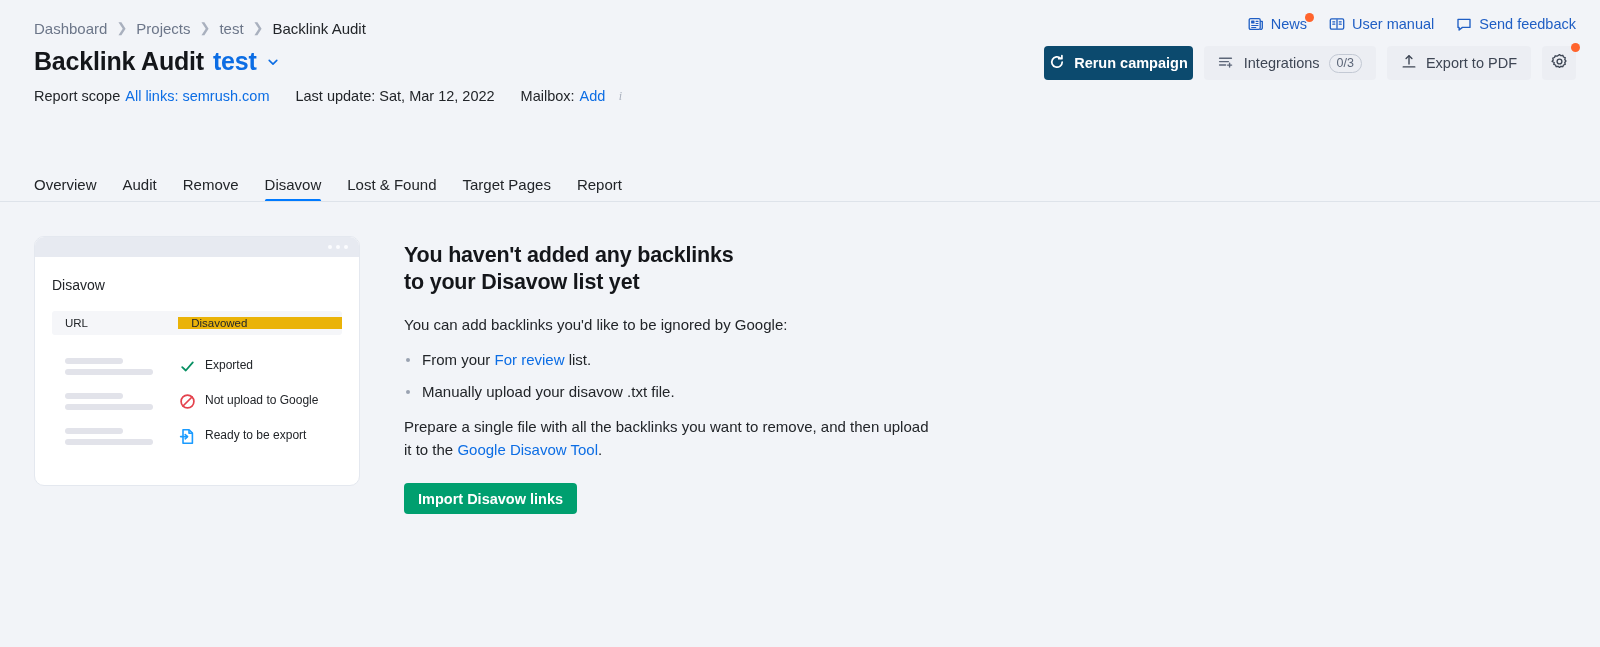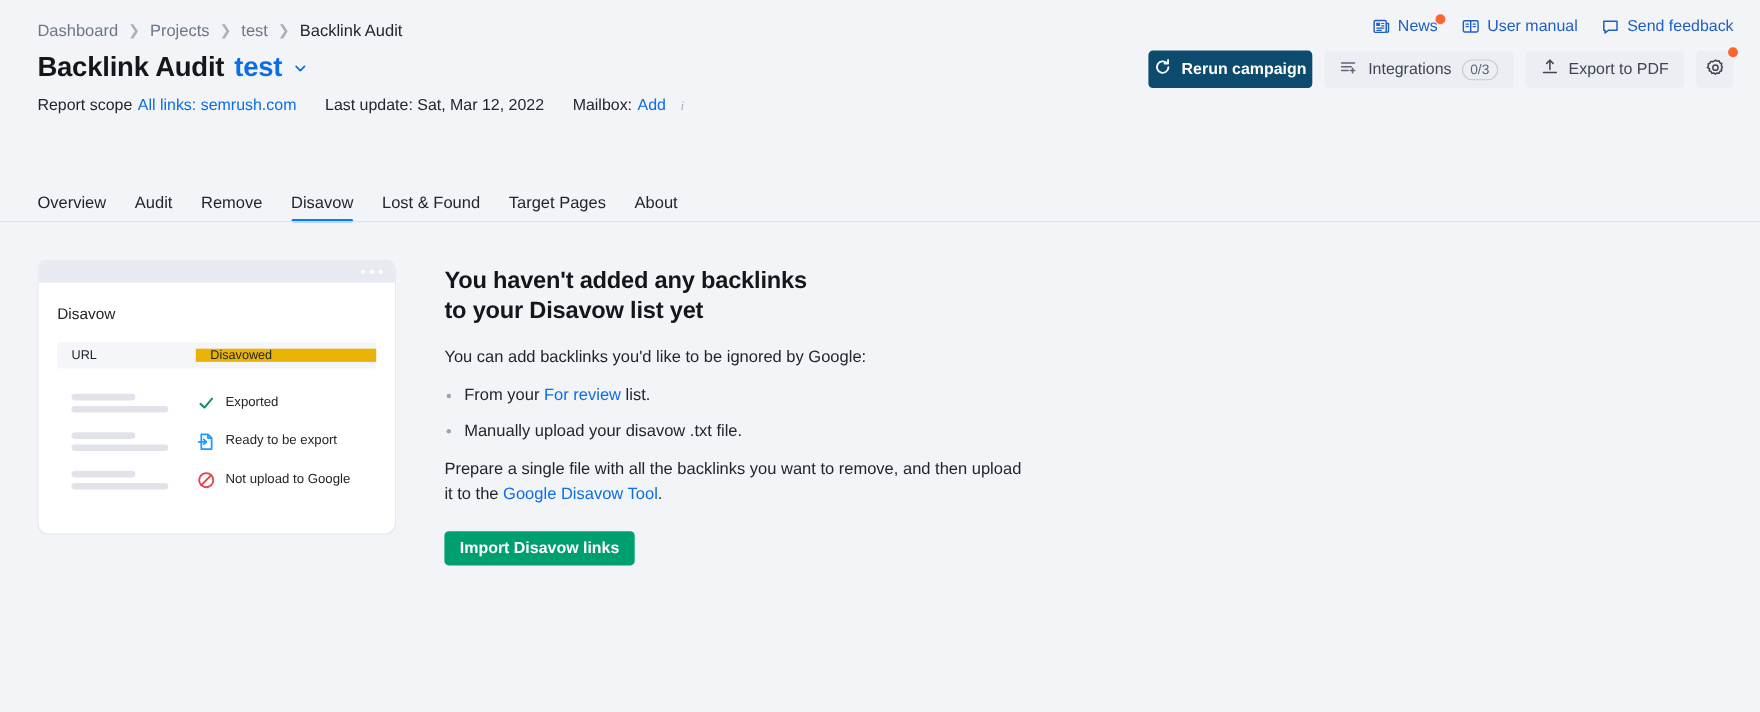--- a/index.html
+++ b/index.html
@@ -302,21 +302,21 @@
     </div>
   </div>
 
   <div class="tabs">
     <div class="tab">Overview</div>
     <div class="tab">Audit</div>
     <div class="tab">Remove</div>
     <div class="tab active">Disavow</div>
     <div class="tab">Lost &amp; Found</div>
     <div class="tab">Target Pages</div>
-    <div class="tab">About</div>
+    <div class="tab">Report</div>
     <div class="tabs-rule"></div>
   </div>
 
   <div class="content">
 
     <div class="illus-card">
       <div class="illus-bar">
         <i></i>
         <i></i>
         <i></i>
@@ -335,56 +335,56 @@
                 <span class="s1"></span>
                 <span class="s2"></span>
               </div>
             <div class="illus-status">
               <span>
                 <svg width="17" height="17" viewBox="0 0 17 17">
                     <path d="M3.2 9.1l3.6 3.4 7-8.1" fill="none" stroke="#089063" stroke-width="1.8" stroke-linecap="round" stroke-linejoin="round"></path>
                   </svg>
               </span>
               <span>Exported</span>
+            </div>
+          </div>
+
+          <div class="illus-row">
+            <div class="skel">
+                <span class="s1"></span>
+                <span class="s2"></span>
+              </div>
+            <div class="illus-status">
+              <span>
+                <svg width="17" height="17" viewBox="0 0 17 17">
+                  <circle cx="8.5" cy="8.5" r="6.4" fill="none" stroke="#e4424d" stroke-width="1.7"></circle>
+                  <line x1="4" y1="13" x2="13" y2="4" stroke="#e4424d" stroke-width="1.7" stroke-linecap="round"></line>
+                </svg>
+              </span>
+              <span>Not upload to Google</span>
             </div>
           </div>
 
           <div class="illus-row">
             <div class="skel">
                 <span class="s1"></span>
                 <span class="s2"></span>
               </div>
             <div class="illus-status">
               <span>
                 <svg width="17" height="17" viewBox="0 0 17 17">
                   <path d="M4 1.8h6.1L13.4 5v10.2H4z" fill="none" stroke="#1a9bff" stroke-width="1.6" stroke-linejoin="round"></path>
                   <path d="M10 1.9v3.3h3.3" fill="none" stroke="#1a9bff" stroke-width="1.6" stroke-linejoin="round"></path>
                   <line x1="1.6" y1="8.6" x2="8.4" y2="8.6" stroke="#1a9bff" stroke-width="1.6" stroke-linecap="round"></line>
                   <path d="M6.2 6.5l2.3 2.1-2.3 2.2" fill="none" stroke="#1a9bff" stroke-width="1.6" stroke-linecap="round" stroke-linejoin="round"></path>
                 </svg>
               </span>
               <span>Ready to be export</span>
             </div>
           </div>
-
-          <div class="illus-row">
-            <div class="skel">
-                <span class="s1"></span>
-                <span class="s2"></span>
-              </div>
-            <div class="illus-status">
-              <span>
-                <svg width="17" height="17" viewBox="0 0 17 17">
-                  <circle cx="8.5" cy="8.5" r="6.4" fill="none" stroke="#e4424d" stroke-width="1.7"></circle>
-                  <line x1="4" y1="13" x2="13" y2="4" stroke="#e4424d" stroke-width="1.7" stroke-linecap="round"></line>
-                </svg>
-              </span>
-              <span>Not upload to Google</span>
-            </div>
-          </div>
         </div>
       </div>
     </div>
 
     <div class="copy">
       <h1>
         <span>You haven't added any backlinks</span><br>
         <span>to your Disavow list yet</span>
       </h1>
 

